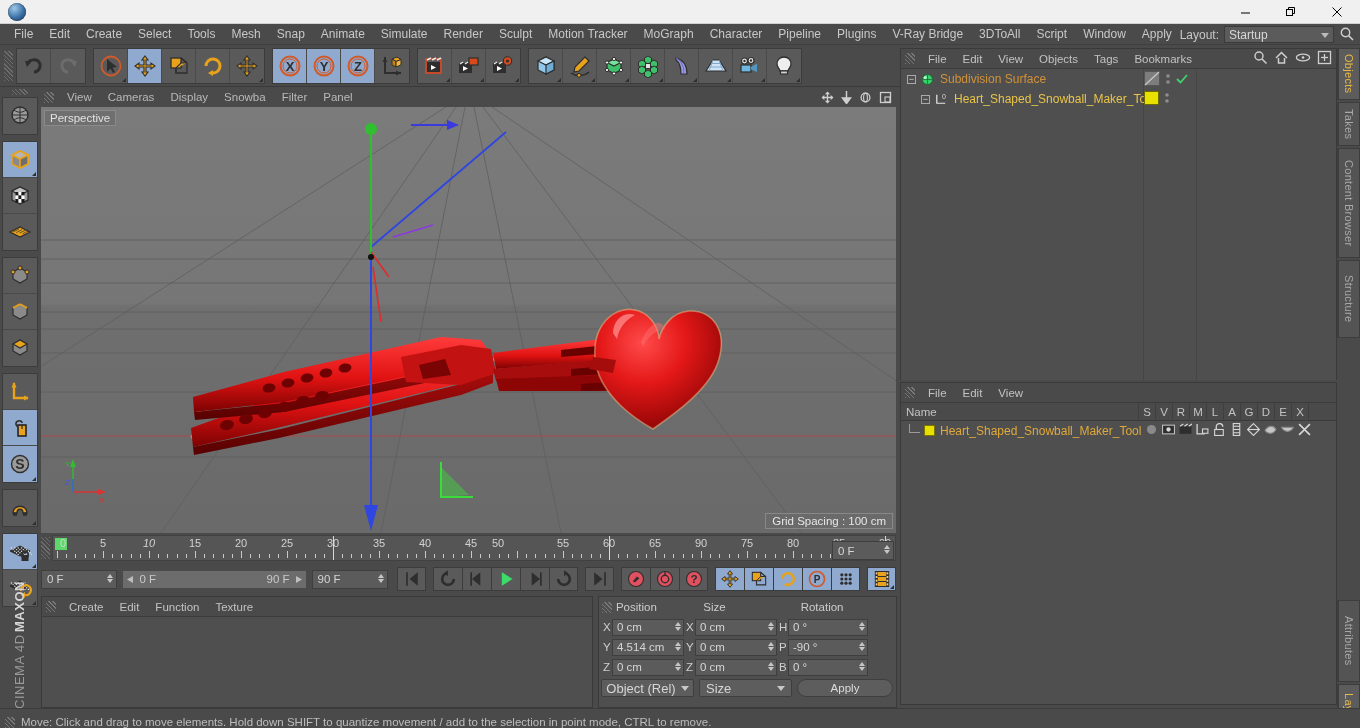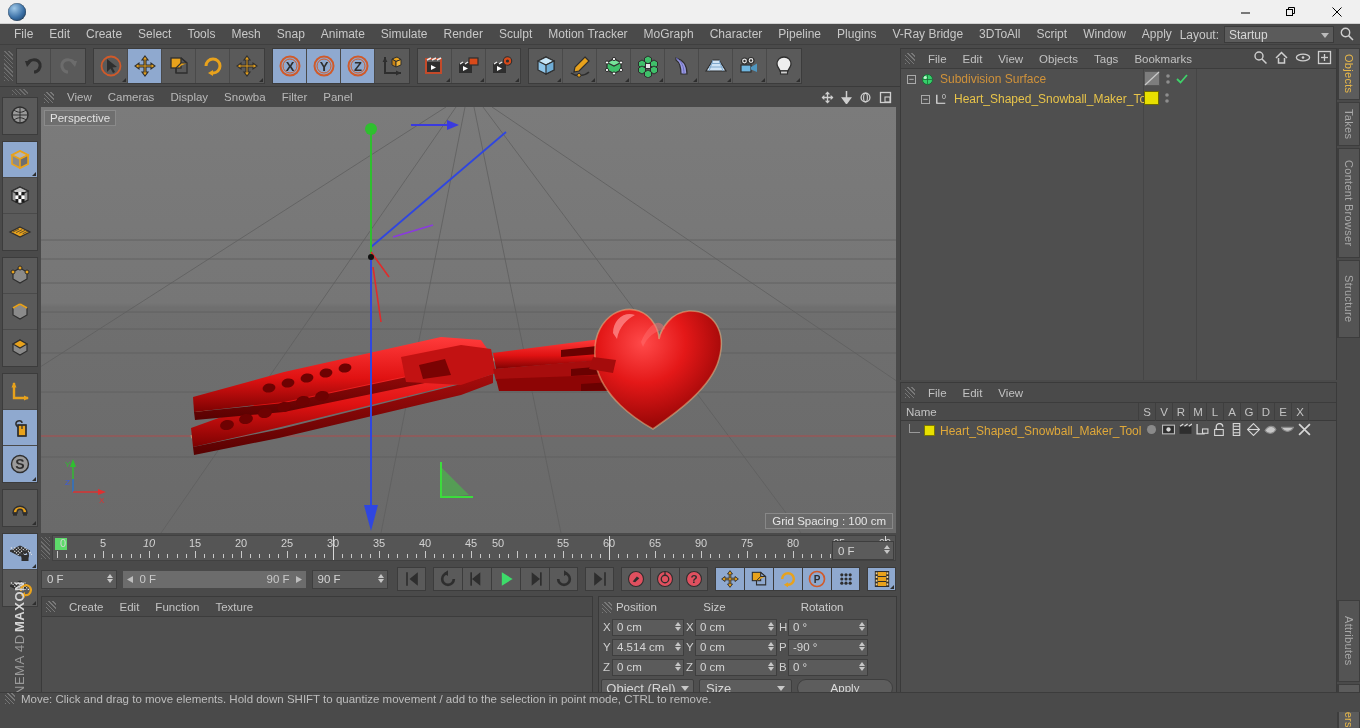--- a/index.html
+++ b/index.html
@@ -192,22 +192,22 @@
     display:flex;align-items:center;padding:0 12px 0 4px;font-size:11.5px;color:#d6d6d6;}
   .cm-field .sp{ position:absolute;right:2px;top:2px;}
   .cm-btns{ display:flex;align-items:center;height:22px;gap:5px;padding-left:2px;}
   .drop{ height:18px;background:#5d5d5d;border:1px solid #3e3e3e;border-radius:2px;
     display:flex;align-items:center;justify-content:center;gap:5px;font-size:13px;color:#d6d6d6;position:relative;}
   .drop .cv{ border-left:4px solid transparent;border-right:4px solid transparent;border-top:5px solid #c8c8c8;}
   .applybtn{ height:18px;background:#5d5d5d;border:1px solid #3e3e3e;border-radius:9px;
     display:flex;align-items:center;justify-content:center;font-size:11.5px;color:#dcdcdc;}
 
   
-  .status{ position:absolute;left:0;bottom:16px;width:1360px;height:20px;background:#4a4a4a;
-    display:flex;align-items:flex-start;border-top:1px solid #3c3c3c;}
+  .status{ position:absolute;left:0;bottom:0;width:1360px;height:20px;background:#4a4a4a;
+    display:flex;align-items:flex-end;border-top:1px solid #3c3c3c;}
   .status .dots{ width:10px;height:11px;margin:0 6px 0 5px;
     background-image:repeating-linear-gradient(45deg,#787878 0 1px,transparent 1px 3px);}
   .status .txt{ font-size:11.5px;color:#bdbdbd;}
 </style>
 </head>
 <body>
 
 <div class="titlebar">
   <div class="app-icon"></div>
   <div class="winbtns">

